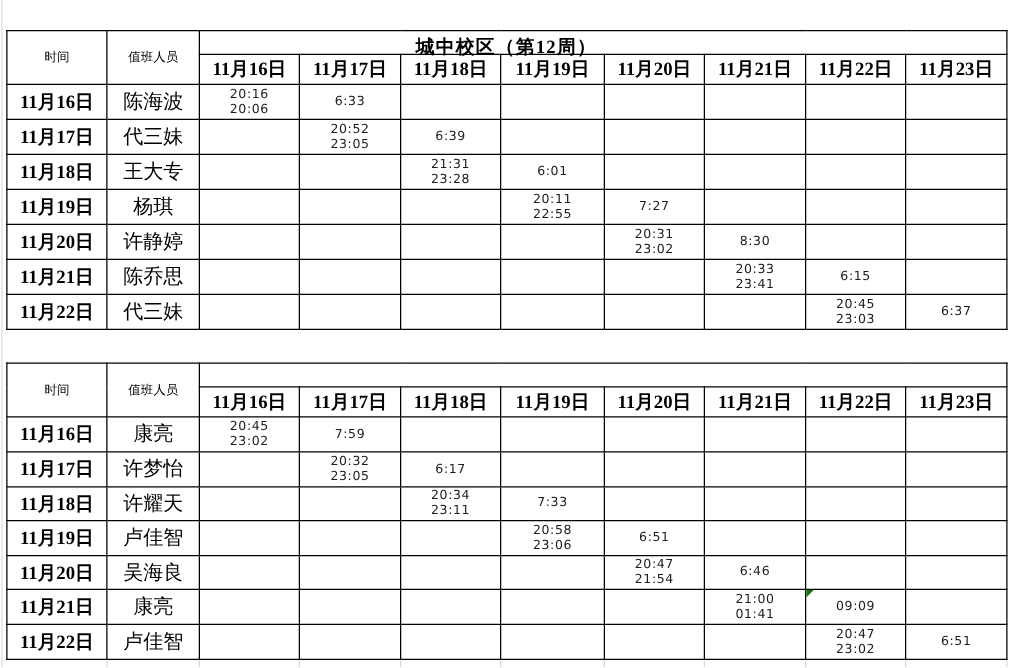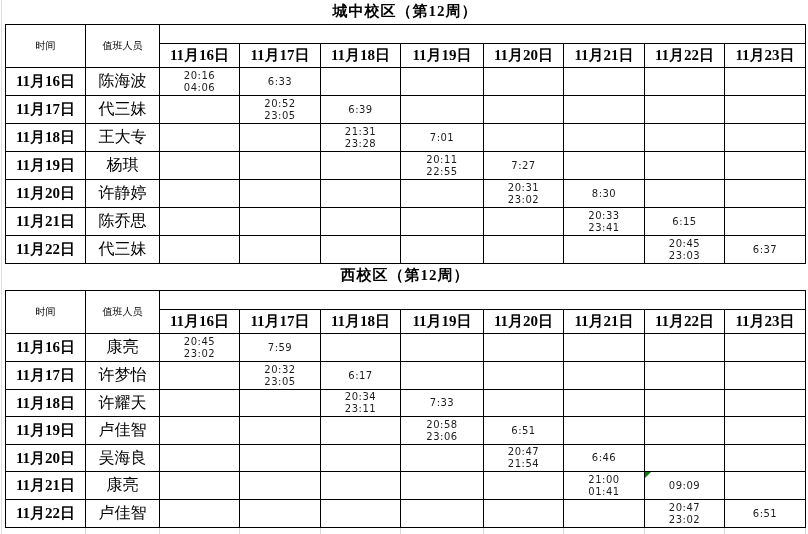--- a/index.html
+++ b/index.html
@@ -4,21 +4,21 @@
 <style>
   html,body { margin:0; padding:0; background:#fff; }
   .stage {
     position:relative; width:808px; height:534px; background:#ffffff;
     overflow:hidden; font-family:"Liberation Serif","DejaVu Serif",serif; color:#000;
   }
   .sheet-gridline-v { position:absolute; width:1px; background:#e0e0e0; }
   .campus-title {
     position:absolute; left:5px; width:800px; display:flex;
     align-items:center; justify-content:center;
-    font-size:15px; font-weight:bold; letter-spacing:1px;
+    font-size:15px; font-weight:bold; letter-spacing:1px;margin-top:26px;
   }
   table.duty {
     position:absolute; left:5px; border-collapse:collapse; table-layout:fixed;
     width:800px;
   }
   table.duty td { border:1px solid #000; padding:0; text-align:center; vertical-align:middle; overflow:hidden; }
   td.hdr-cell   { font-size:10px; }
   td.merged-strip { height:18px; }
   tr.dates-row td { font-size:15px; font-weight:600; height:23px; }
   td.row-date  { font-size:15px; font-weight:600; }
@@ -71,21 +71,21 @@
       <td>11月19日</td>
       <td>11月20日</td>
       <td>11月21日</td>
       <td>11月22日</td>
       <td>11月23日</td>
     </tr>
     <tr class="h28">
       <td class="row-date">11月16日</td>
       <td class="row-name">陈海波</td>
       <td class="time-cell">20:16
-04:06</td>
+20:06</td>
       <td class="time-cell">6:33</td>
       <td class="time-cell"></td>
       <td class="time-cell"></td>
       <td class="time-cell"></td>
       <td class="time-cell"></td>
       <td class="time-cell"></td>
       <td class="time-cell"></td>
     </tr>
     <tr class="h28">
       <td class="row-date">11月17日</td>
@@ -100,21 +100,21 @@
       <td class="time-cell"></td>
       <td class="time-cell"></td>
     </tr>
     <tr class="h28">
       <td class="row-date">11月18日</td>
       <td class="row-name">王大专</td>
       <td class="time-cell"></td>
       <td class="time-cell"></td>
       <td class="time-cell">21:31
 23:28</td>
-      <td class="time-cell">7:01</td>
+      <td class="time-cell">6:01</td>
       <td class="time-cell"></td>
       <td class="time-cell"></td>
       <td class="time-cell"></td>
       <td class="time-cell"></td>
     </tr>
     <tr class="h28">
       <td class="row-date">11月19日</td>
       <td class="row-name">杨琪</td>
       <td class="time-cell"></td>
       <td class="time-cell"></td>
@@ -161,21 +161,20 @@
       <td class="time-cell"></td>
       <td class="time-cell"></td>
       <td class="time-cell"></td>
       <td class="time-cell">20:45
 23:03</td>
       <td class="time-cell">6:37</td>
     </tr>
   </tbody>
     </table>
 
-  <div class="campus-title" style="top:263px; height:25px;">西校区（第12周）</div>
 
   <table class="duty" style="top:290px;">
     <colgroup>
       <col style="width:80px">
         <col style="width:74px">
       <col style="width:80px">
         <col style="width:81px">
         <col style="width:80px">
         <col style="width:83px">
       <col style="width:80px">

